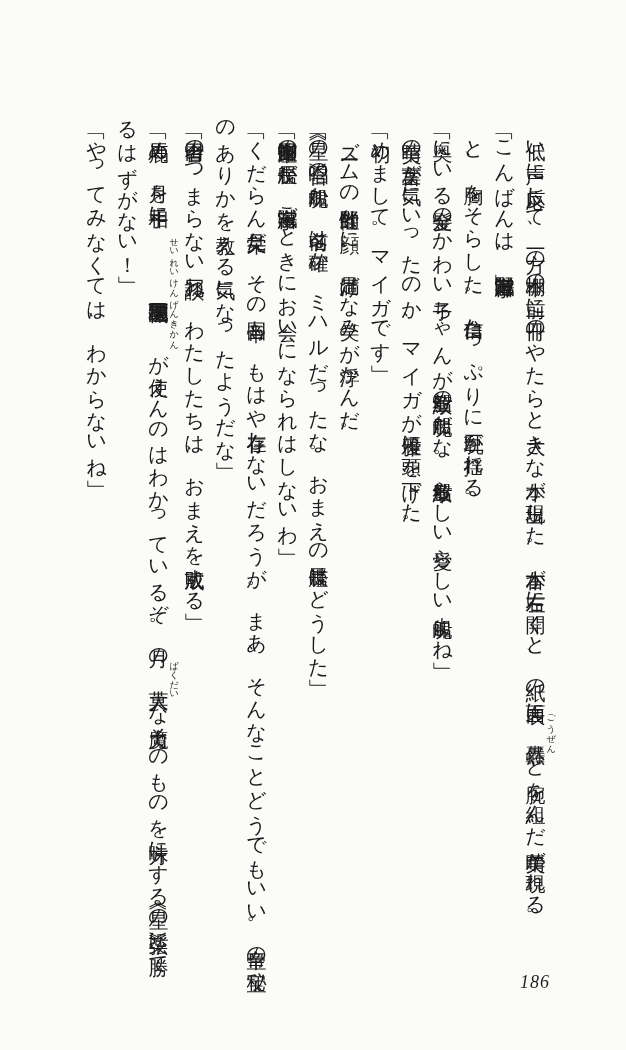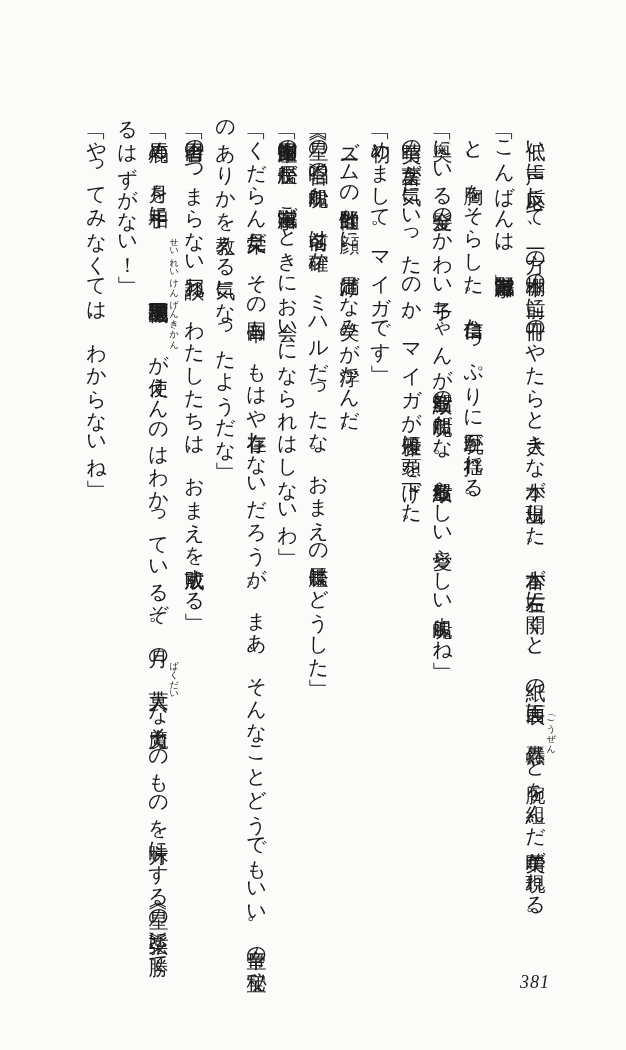--- a/index.html
+++ b/index.html
@@ -67,14 +67,14 @@
       <p class="narration">美晴の言葉が気にいったのか、マイガが優雅に頭を下げた。</p>
       <p class="dialogue">「初めまして。マイガです」</p>
       <p class="narration">ズームの野性的な顔に、満足げな笑みが浮かんだ。</p>
       <p class="dialogue">「《星の合唱》の船魄か。名前は確か、ミハルだったな。おまえの艦長はどうした」</p>
       <p class="dialogue">「帝国御座艦の艦長が、宇宙海賊ごときにお会いになられはしないわ」</p>
       <p class="dialogue">「くだらん見栄だ。その帝国も、もはや存在しないだろうが。まあ、そんなことどうでもいい。皇帝の秘宝のありかを教える気になったようだな」</p>
       <p class="dialogue">「田舎者のつまらない冗談ね。わたしたちは、おまえを成敗する」</p>
       <p class="dialogue">「馬鹿め。月を相手に、<ruby>星霊顕現機関<rt>せいれいけんげんきかん</rt></ruby>が使えんのはわかっているぞ。月の<ruby>莫大<rt>ばくだい</rt></ruby>な魔力そのものを味方にする《星の弦楽》に勝てるはずがない！」</p>
       <p class="dialogue">「やってみなくては、わからないね」</p>
     </div>
-  <div class="page-number">381</div>
+  <div class="page-number">186</div>
 </div>
 
 </body></html>

